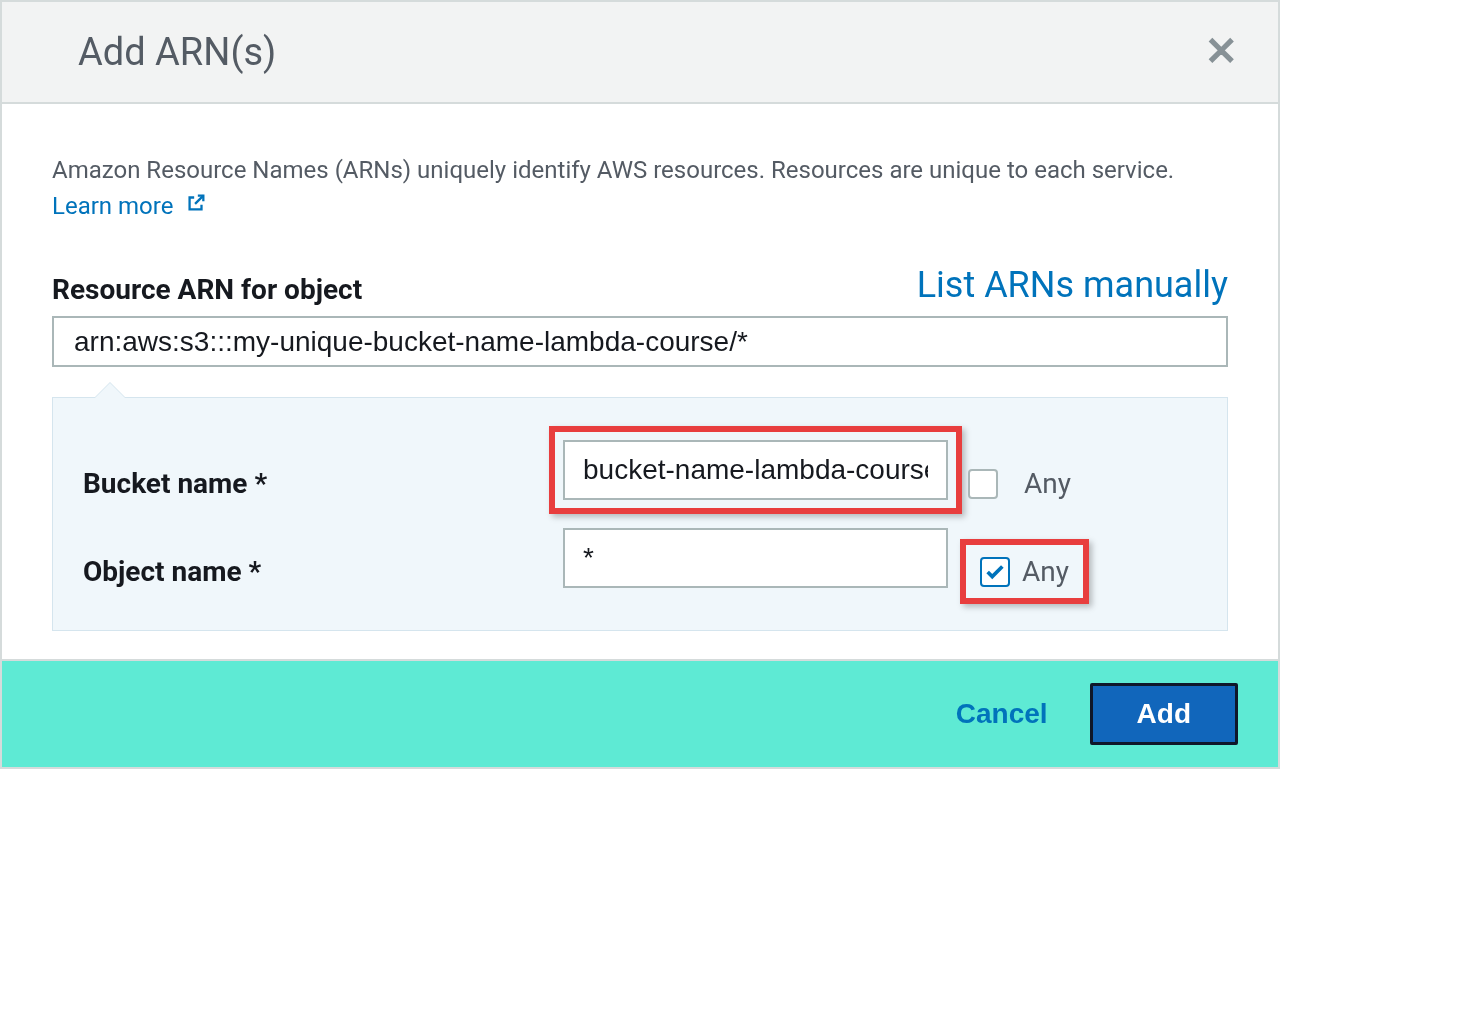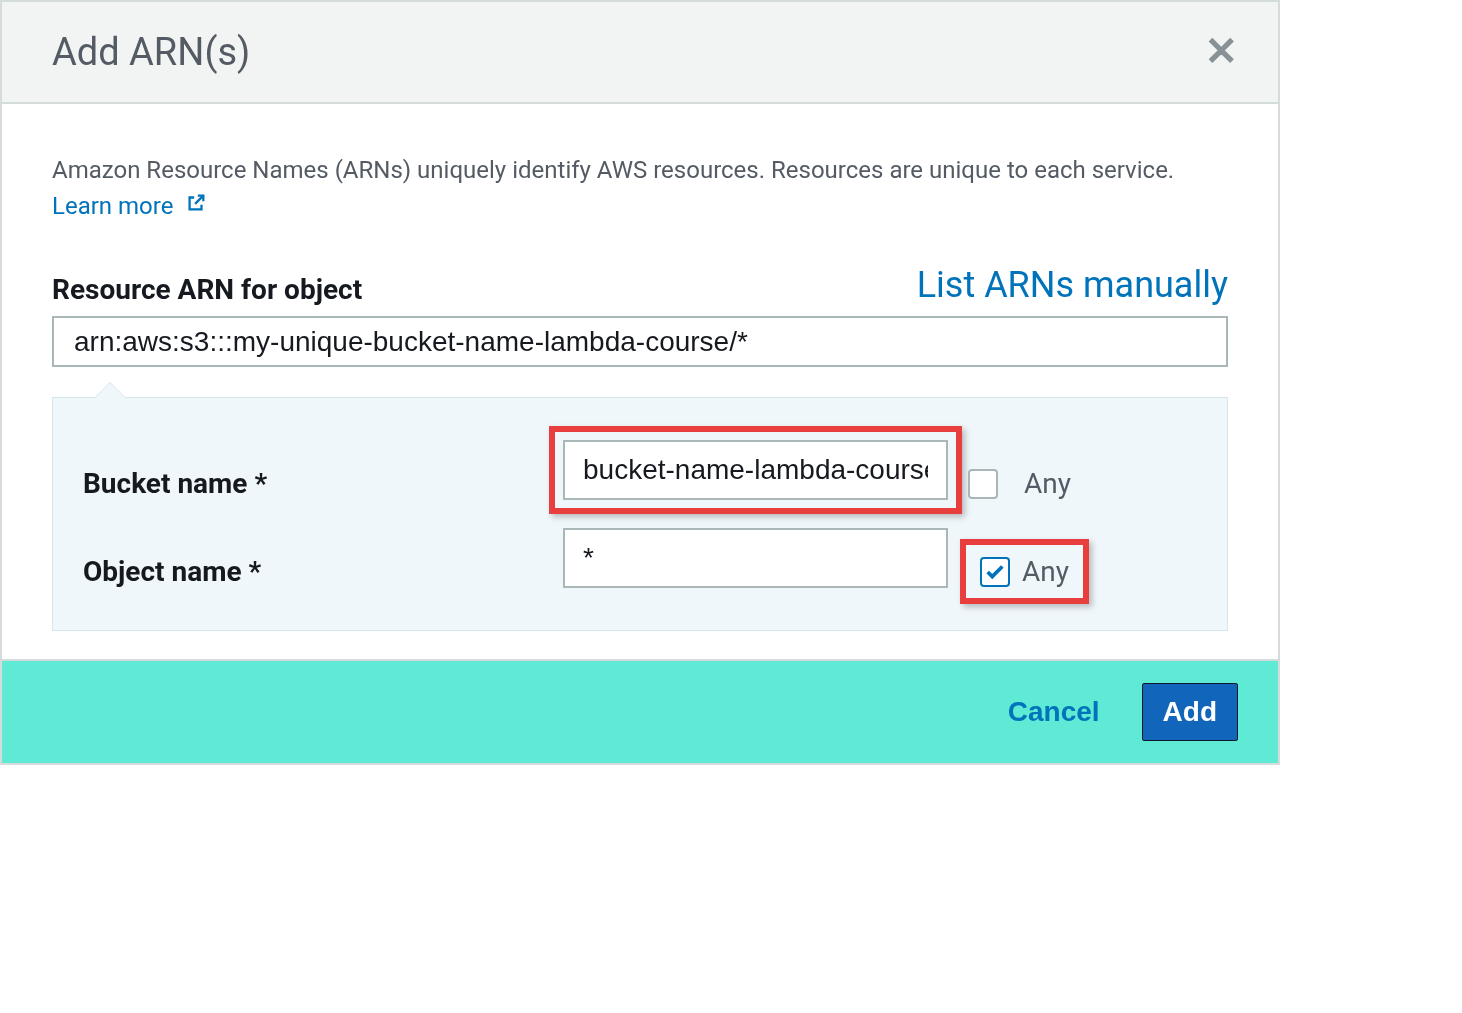--- a/index.html
+++ b/index.html
@@ -9,21 +9,21 @@
       color: #333;
     }
     .modal {
       width: 1280px;
       margin: 0;
       border: 2px solid #d5dbdb;
       background: #fff;
     }
     .modal-header {
       background: #f2f3f3;
-      padding: 28px 40px 28px 50px;
+      padding: 28px 40px 28px 76px;
       display: flex;
       align-items: center;
       justify-content: space-between;
       border-bottom: 2px solid #d5dbdb;
     }
     .modal-title {
       font-size: 38px;
       font-weight: 400;
       color: #545b64;
     }
@@ -162,25 +162,25 @@
       background: transparent;
       border: none;
       font-size: 28px;
       font-weight: 700;
       color: #0073bb;
       cursor: pointer;
       padding: 12px 8px;
     }
     .btn-add {
       background: #1166bb;
-      border: 1px solid #0f172a;
+      border: 3px solid #0f172a;
       color: #fff;
       font-size: 28px;
       font-weight: 700;
-      padding: 12px 20px;
+      padding: 12px 44px;
       cursor: pointer;
       border-radius: 2px;
     }
   </style>
 </head>
 <body>
 
 <div class="modal">
 
   <div class="modal-header">

